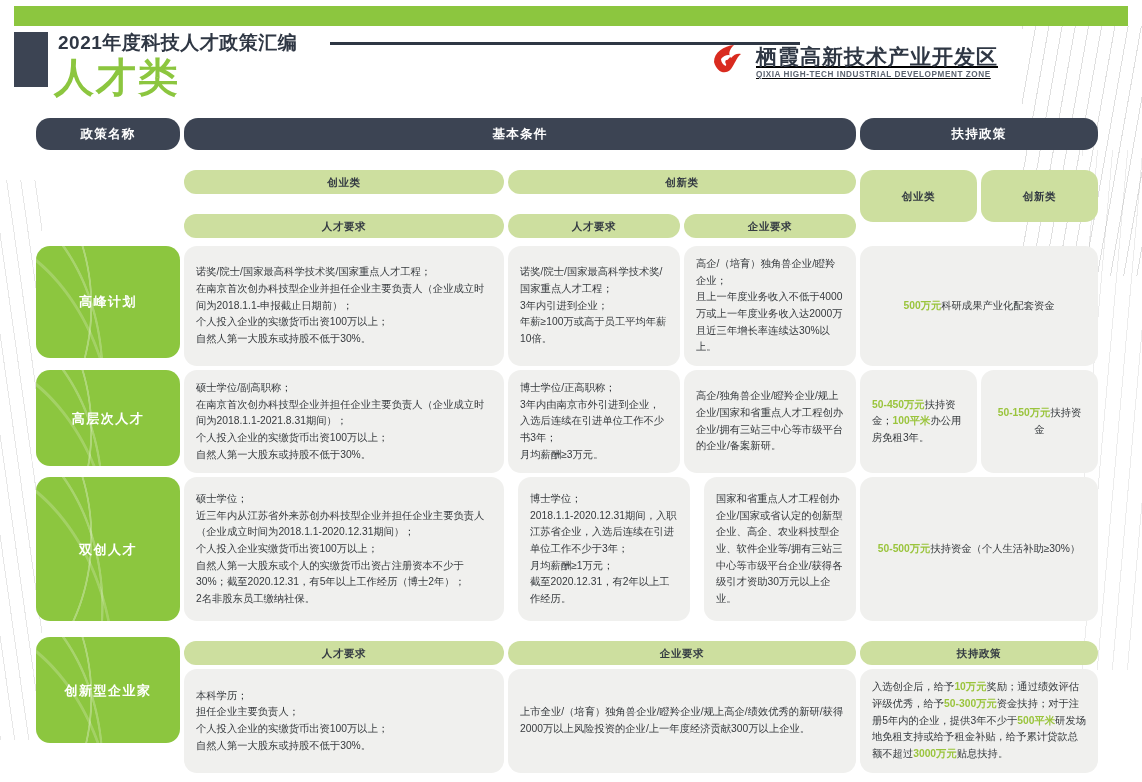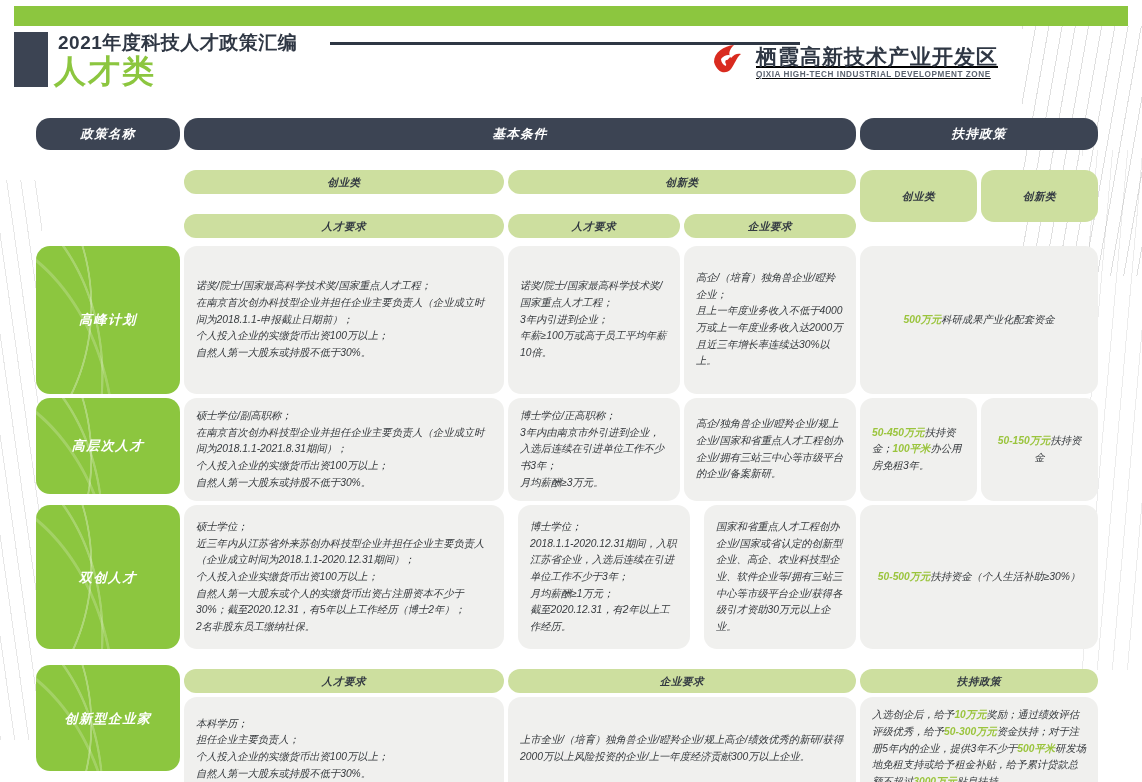--- a/index.html
+++ b/index.html
@@ -36,40 +36,39 @@
   #header{position:absolute;left:0;top:26px;width:1044px;height:80px;z-index:3;}
   .hdr-block{position:absolute;left:14px;top:6px;width:34px;height:55px;background:#3c4453;}
   .hdr-kicker{
     position:absolute;left:58px;top:4px;
     font-size:19px;font-weight:bold;color:#2f3744;letter-spacing:.5px;
     white-space:nowrap;
   }
   .hdr-rule{position:absolute;left:330px;top:16px;width:470px;height:3px;background:#2f3744;}
   .hdr-title{
     position:absolute;left:54px;top:24px;
-    font-size:32px;font-weight:bold;color:#8cc63f;letter-spacing:2px;
+    font-size:40px;font-weight:bold;color:#8cc63f;letter-spacing:2px;
     white-space:nowrap;
   }
   
   .logo{position:absolute;right:46px;top:12px;height:48px;display:flex;align-items:center;gap:9px;}
   .logo-mark{width:40px;height:40px;position:relative;flex:0 0 auto;}
   .logo-text{display:flex;flex-direction:column;justify-content:center;text-decoration:underline;}
   .logo-cn{font-size:21px;font-weight:bold;color:#2f3744;letter-spacing:1px;white-space:nowrap;line-height:1.1;}
   .logo-en{font-size:8.2px;font-weight:bold;color:#5c6470;letter-spacing:.55px;white-space:nowrap;margin-top:2px;}
 
   
   #table{position:absolute;left:36px;top:118px;width:1062px;z-index:2;}
   .trow{display:flex;gap:4px;}
   .cell{
     box-sizing:border-box;
     border-radius:12px;
     display:flex;
     font-size:10.3px;
     line-height:1.62;
-    font-style:italic;
   }
   
   .hdr-band{height:32px;margin-bottom:4px;}
   .hdr-cell{
     background:#3c4453;color:#ffffff;
     align-items:center;justify-content:center;
     font-size:12.6px;font-weight:bold;letter-spacing:1.2px;
     border-radius:14px;
   }
   .sub-cell{
@@ -160,21 +159,21 @@
     </div>
     <div style="flex:1;display:flex;gap:4px;">
       <div class="cell sub-cell tall" style="flex:1">创业类</div>
       <div class="cell sub-cell tall" style="flex:1">创新类</div>
     </div>
   </div>
 
   <div class="gap-row"></div>
 
   <div class="trow" style="margin-top:4px;">
-    <div class="cell namecell colw-name" style="height:148px">
+    <div class="cell namecell colw-name" style="height:112px">
       <span>高峰计划</span>
     </div>
     <div style="flex:0 0 672px;display:flex;gap:4px;">
       <div class="cell bodycell" style="flex:0 0 320px">
         <div>
             <p>诺奖/院士/国家最高科学技术奖/国家重点人才工程；</p>
             <p>在南京首次创办科技型企业并担任企业主要负责人（企业成立时间为2018.1.1-申报截止日期前）；</p>
             <p>个人投入企业的实缴货币出资100万以上；</p>
             <p>自然人第一大股东或持股不低于30%。</p>
           </div>

